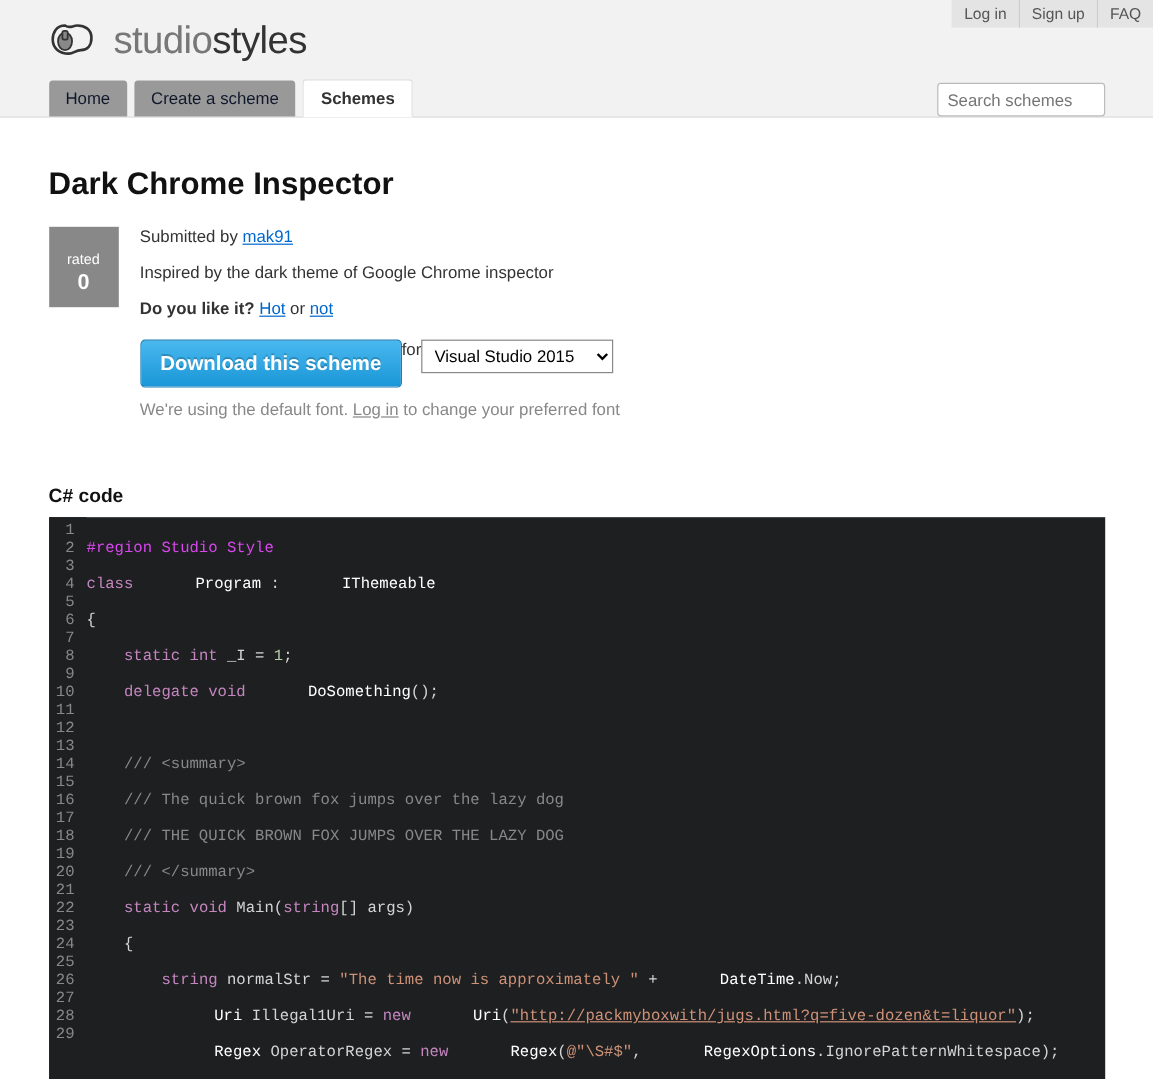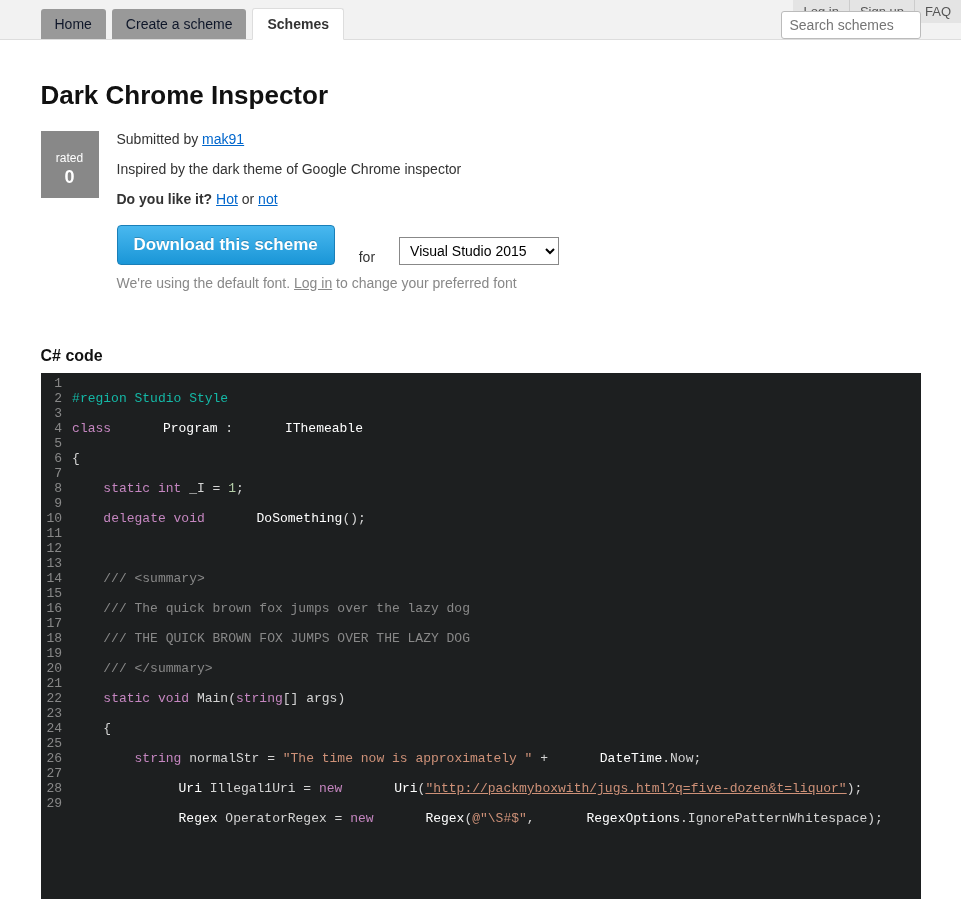--- a/index.html
+++ b/index.html
@@ -30,21 +30,21 @@
 
 .info-row { display: flex; gap: 18px; align-items: flex-start; margin-bottom: 8px; }
 .rating-box { background: #888; color: #fff; text-align: center; width: 58px; padding: 20px 0 10px 0; }
 .rating-box .lbl { font-size: 12px; }
 .rating-box .val { font-size: 18px; font-weight: 700; margin-top: 2px; }
 .info-col { flex: 1; }
 .info-col p { margin-bottom: 14px; font-size: 14px; }
 .info-col a { color: #0066cc; text-decoration: underline; cursor: pointer; }
 .info-col .bold { font-weight: 700; }
 
-.download-row { display: flex; align-items: flex-end; gap: 24px; margin-top: 18px; }
+.download-row { display: flex; align-items: flex-start; gap: 0; margin-top: 18px; }
 .btn-download {
   background: linear-gradient(#49b8ef, #1a96d7);
   color: #fff; font-weight: 700; font-size: 17px;
   padding: 9px 16px; border: 1px solid #1a7fb8; border-radius: 4px;
   cursor: pointer; text-shadow: 0 -1px 0 rgba(0,0,0,.2);
 }
 .for-txt { font-size: 14px; }
 .vs-select { font-size: 14px; padding: 4px 6px; border: 1px solid #888; min-width: 160px; background: #fff; font-family: inherit; }
 .font-note { font-size: 12px; color: #888; margin-top: 10px; }
 .font-note a { color: #888; text-decoration: underline; cursor: pointer; }
@@ -52,39 +52,47 @@
 h3.section { font-size: 16px; font-weight: 700; margin-top: 42px; margin-bottom: 8px; color: #111; }
 
 
 .code-pane { background: #1d1f20; font-family: Consolas, "Courier New", monospace; font-size: 13px; line-height: 15px; display: flex; }
 .gutter { background: #1d1f20; color: #888; text-align: right; padding: 3px 10px 3px 6px; user-select: none; }
 .gutter div { height: 15px; }
 .code-body { padding: 3px 0; flex: 1; white-space: pre; color: #d4d4d4; overflow: hidden; }
 .code-body .ln { height: 15px; }
 
 .kw { color: #c586c0; }
-.region { color: #14b8a6; }
+.region { color: #d946ef; }
 .type { color: #ffffff; margin-left: 44px; }
 .str { color: #ce9178; }
 .url { color: #ce9178; text-decoration: underline; }
 .num { color: #b5cea8; }
 .cmt-doc { color: #888; }
 .atstr { color: #ce9178; }
 </style>
 </head>
 <body>
 
 <div class="util-bar">
   <a>Log in</a>
   <a>Sign up</a>
   <a>FAQ</a>
 </div>
 
 <div class="header-strip">
   <div class="header-inner">
+    <div class="logo-row">
+      <svg class="logo-svg" viewBox="0 0 60 48">
+        <path d="M18,8 C8,8 4,16 4,24 C4,34 12,40 22,40 C28,40 30,36 36,36 C44,36 48,30 48,22 C48,12 40,8 32,8 C26,8 24,12 18,8 Z" fill="none" stroke="#333" stroke-width="3"></path>
+        <ellipse cx="18" cy="26" rx="8" ry="10" fill="#888" stroke="#333" stroke-width="2"></ellipse>
+        <rect x="15" y="14" width="6" height="10" rx="2" fill="#888" stroke="#333" stroke-width="2"></rect>
+      </svg>
+      <span class="brand"><span class="light">studio</span><span>styles</span></span>
+    </div>
     <div class="nav-row">
       <div class="tab">Home</div>
       <div class="tab">Create a scheme</div>
       <div class="tab active">Schemes</div>
       <div class="search-wrap">
         <input class="search-input" type="text" placeholder="Search schemes" style="">
       </div>
     </div>
   </div>
 </div>

